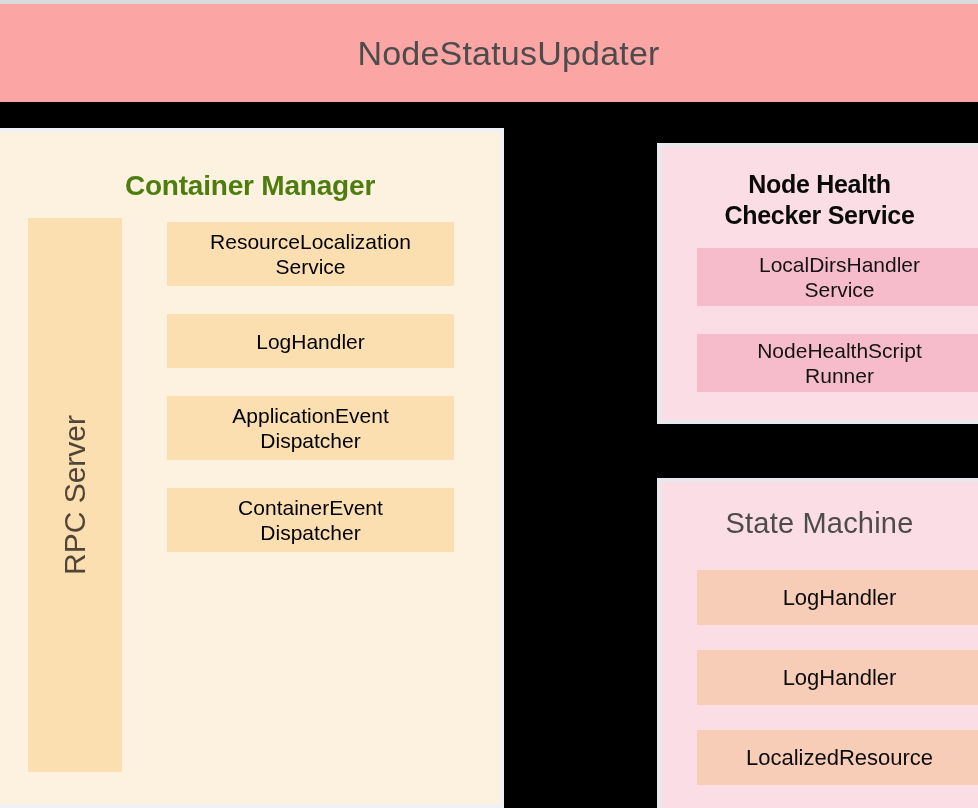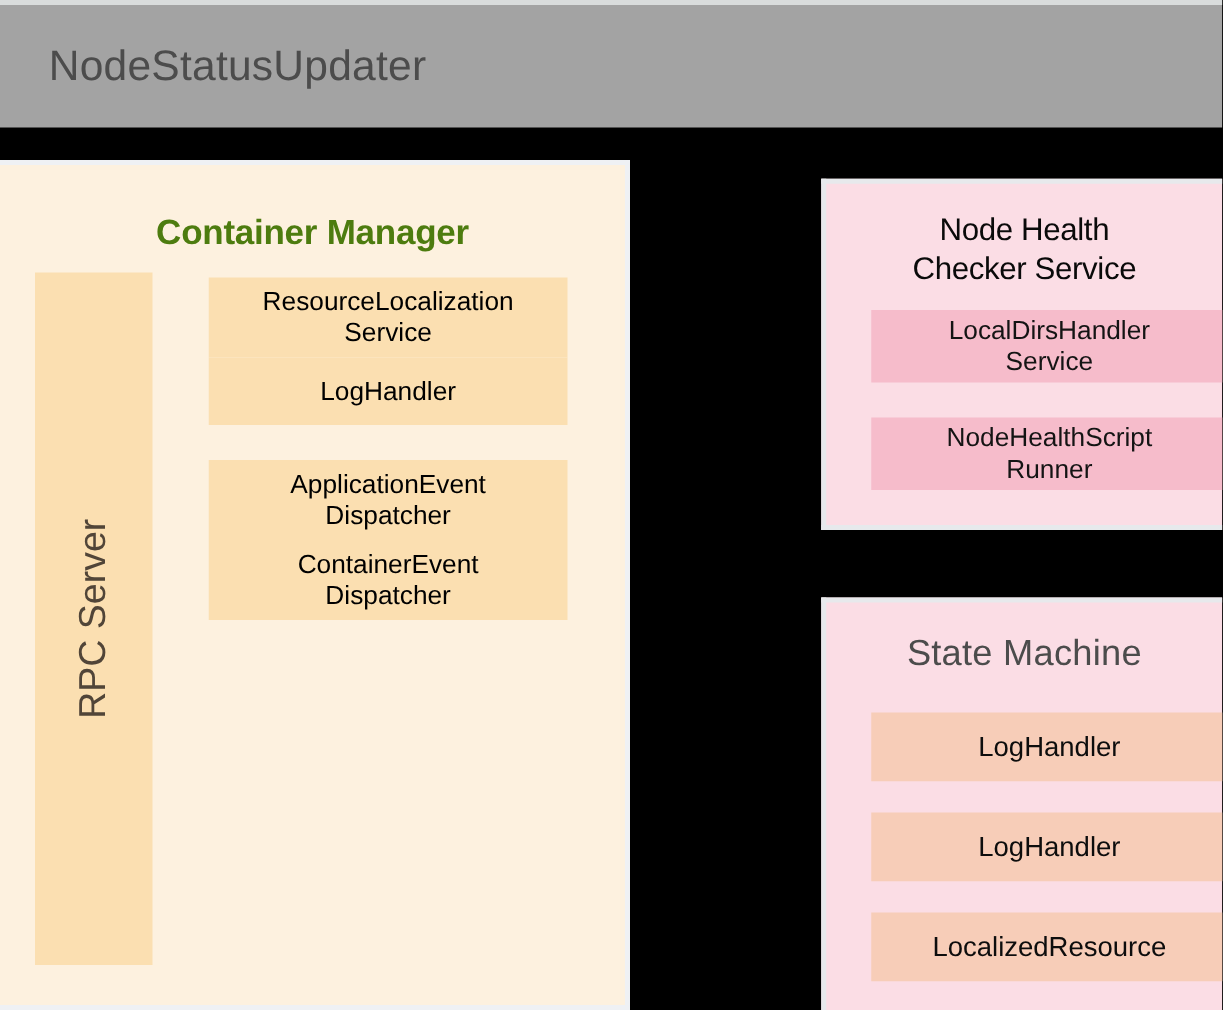--- a/index.html
+++ b/index.html
@@ -18,26 +18,26 @@
     overflow: hidden;
   }
 
   
   .banner {
     position: absolute;
     left: 0;
     top: 0;
     width: 978px;
     height: 102px;
-    background: #a3a3a3;
+    background: #fca5a5;
     border-top: 4px solid #d9dcdc;
     box-sizing: border-box;
     display: flex;
     align-items: center;
-    justify-content: flex-start;
+    justify-content: center;
     padding-left: 39px;
   }
   .banner-title {
     font-size: 34px;
     color: #4c4c4c;
     font-weight: normal;
     letter-spacing: 0.2px;
     white-space: nowrap;
   }
 
@@ -98,21 +98,21 @@
     font-size: 21px;
     line-height: 25px;
     text-align: center;
     display: flex;
     align-items: center;
     justify-content: center;
     box-sizing: border-box;
     padding: 4px 6px;
   }
   .h1line { height: 54px; margin-bottom: 28px; }
-  .h2line { height: 64px; }
+  .h2line { height: 64px; margin-bottom: 28px; }
 
   
   .nh-panel {
     position: absolute;
     left: 657px;
     top: 143px;
     width: 321px;
     height: 281px;
     background: #fbdde5;
     border: 4px solid #e7e9ec;
@@ -120,21 +120,21 @@
     box-sizing: border-box;
   }
   .nh-title {
     position: absolute;
     left: 0;
     right: 0;
     top: 22px;
     text-align: center;
     font-size: 25px;
     line-height: 31px;
-    font-weight: normal;
+    font-weight: bold;
     color: #0a0a0a;
     letter-spacing: -0.3px;
   }
   .nh-boxes {
     position: absolute;
     left: 36px;
     top: 101px;
     width: 285px;
   }
   .nh-box {

